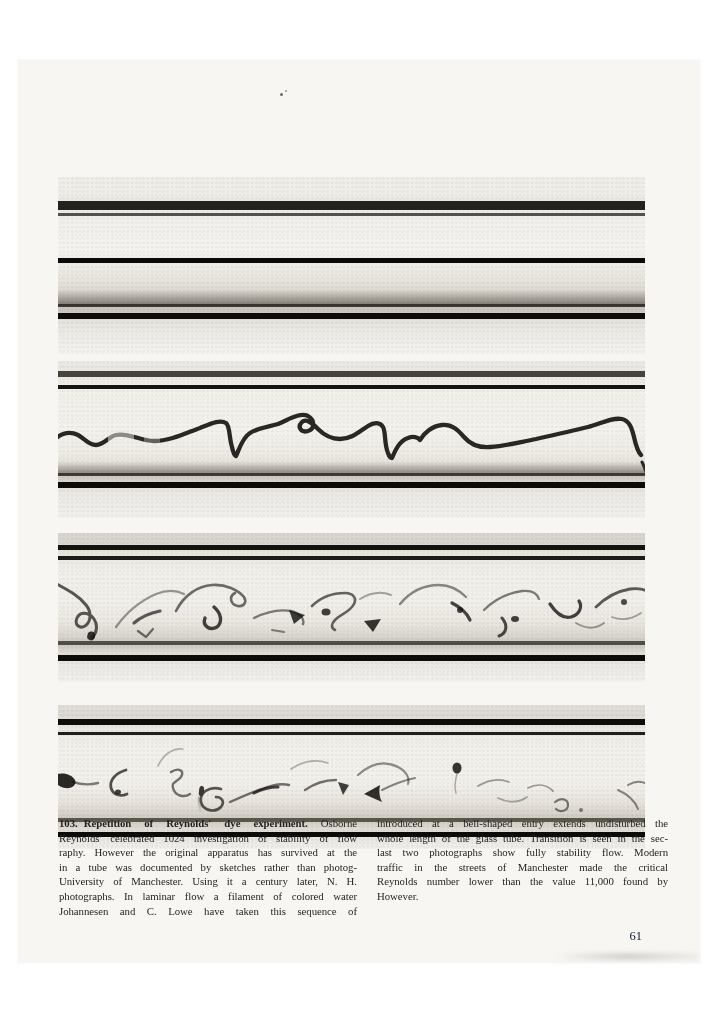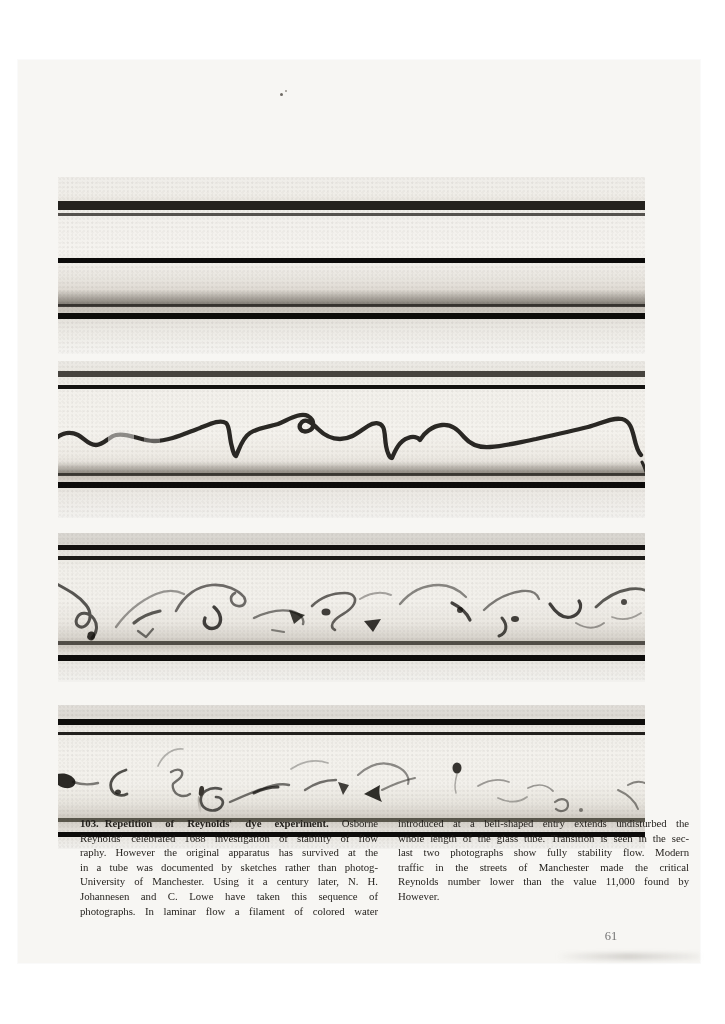--- a/index.html
+++ b/index.html
@@ -45,30 +45,30 @@
   .p3-rl{top:108px;height:4px;background:#45423c;filter:blur(.5px);opacity:.9;}
   .p3-wc{top:122px;height:6px;background:#0d0c0b;}
   
   .p4-wa{top:14px;height:6px;background:#0f0e0c;}
   .p4-wb{top:27px;height:3px;background:#211f1c;}
   .p4-rl{top:113px;height:4px;background:#474439;filter:blur(.5px);opacity:.85;}
   .p4-wc{top:127px;height:5px;background:#0c0b0a;}
   .dye-svg{position:absolute;inset:0;width:100%;height:100%;}
   
   .caption-col{position:absolute;top:816px;color:#221f1b;font-size:10.8px;
-      line-height:14.6px;letter-spacing:-0.05px;margin-left:21px;}
+      line-height:14.6px;letter-spacing:-0.05px;}
   .caption-left{left:59px;width:298px;}
   .caption-right{left:377px;width:291px;}
   .cap-line{text-align:justify;text-align-last:justify;}
   .cap-line.flush{text-align-last:left;}
   .b{font-weight:bold;}
   .fig-num{margin-right:6px;}
   
-  .page-number{position:absolute;left:596px;top:929px;width:30px;text-align:center;
-      font-size:12.5px;color:#737373;}
+  .page-number{position:absolute;left:612px;top:929px;width:30px;text-align:right;
+      font-size:12.5px;color:#0f172a;}
   .speck{position:absolute;border-radius:50%;}
   .speck1{left:280px;top:93px;width:3px;height:3px;background:#6e6a64;}
   .speck2{left:285px;top:90px;width:2px;height:2px;background:#9b968f;}
   .blot-head{position:absolute;left:199px;top:786px;width:5px;height:10px;
       background:#3a3631;border-radius:45% 55% 60% 40%;transform:rotate(7deg);
       box-shadow:1px 4px 1px -2px rgba(85,78,70,.55);}
   .blot-tail{position:absolute;left:198px;top:796px;width:3px;height:17px;
       background:linear-gradient(rgba(95,88,79,.45),rgba(130,124,115,.08));
       border-radius:50%;transform:rotate(-7deg);}
   .bottom-smudge{position:absolute;left:555px;top:953px;width:145px;height:7px;
@@ -196,26 +196,26 @@
   <div class="bottom-smudge" style="left:537px;top:893px"></div>
 </div>
 
 <div class="speck speck1"></div>
 <div class="speck speck2"></div>
 <div class="blot-head"></div>
 <div class="blot-tail"></div>
 
 <div class="caption-col caption-left">
   <div class="cap-line"><span class="b fig-num">103.</span><span class="b">Repetition of Reynolds' dye experiment.</span> <span>Osborne</span></div>
-  <div class="cap-line">Reynolds' celebrated 1688 investigation of stability of flow</div>
+  <div class="cap-line">Reynolds' celebrated 1024 investigation of stability of flow</div>
   <div class="cap-line">raphy. However the original apparatus has survived at the</div>
   <div class="cap-line">in a tube was documented by sketches rather than photog-</div>
   <div class="cap-line">University of Manchester. Using it a century later, N. H.</div>
+  <div class="cap-line">photographs. In laminar flow a filament of colored water</div>
   <div class="cap-line">Johannesen and C. Lowe have taken this sequence of</div>
-  <div class="cap-line">photographs. In laminar flow a filament of colored water</div>
 </div>
 
 <div class="caption-col caption-right">
   <div class="cap-line">introduced at a bell-shaped entry extends undisturbed the</div>
   <div class="cap-line">whole length of the glass tube. Transition is seen in the sec-</div>
   <div class="cap-line">last two photographs show fully stability flow. Modern</div>
   <div class="cap-line">traffic in the streets of Manchester made the critical</div>
   <div class="cap-line">Reynolds number lower than the value 11,000 found by</div>
   <div class="cap-line flush">However.</div>
 </div>

